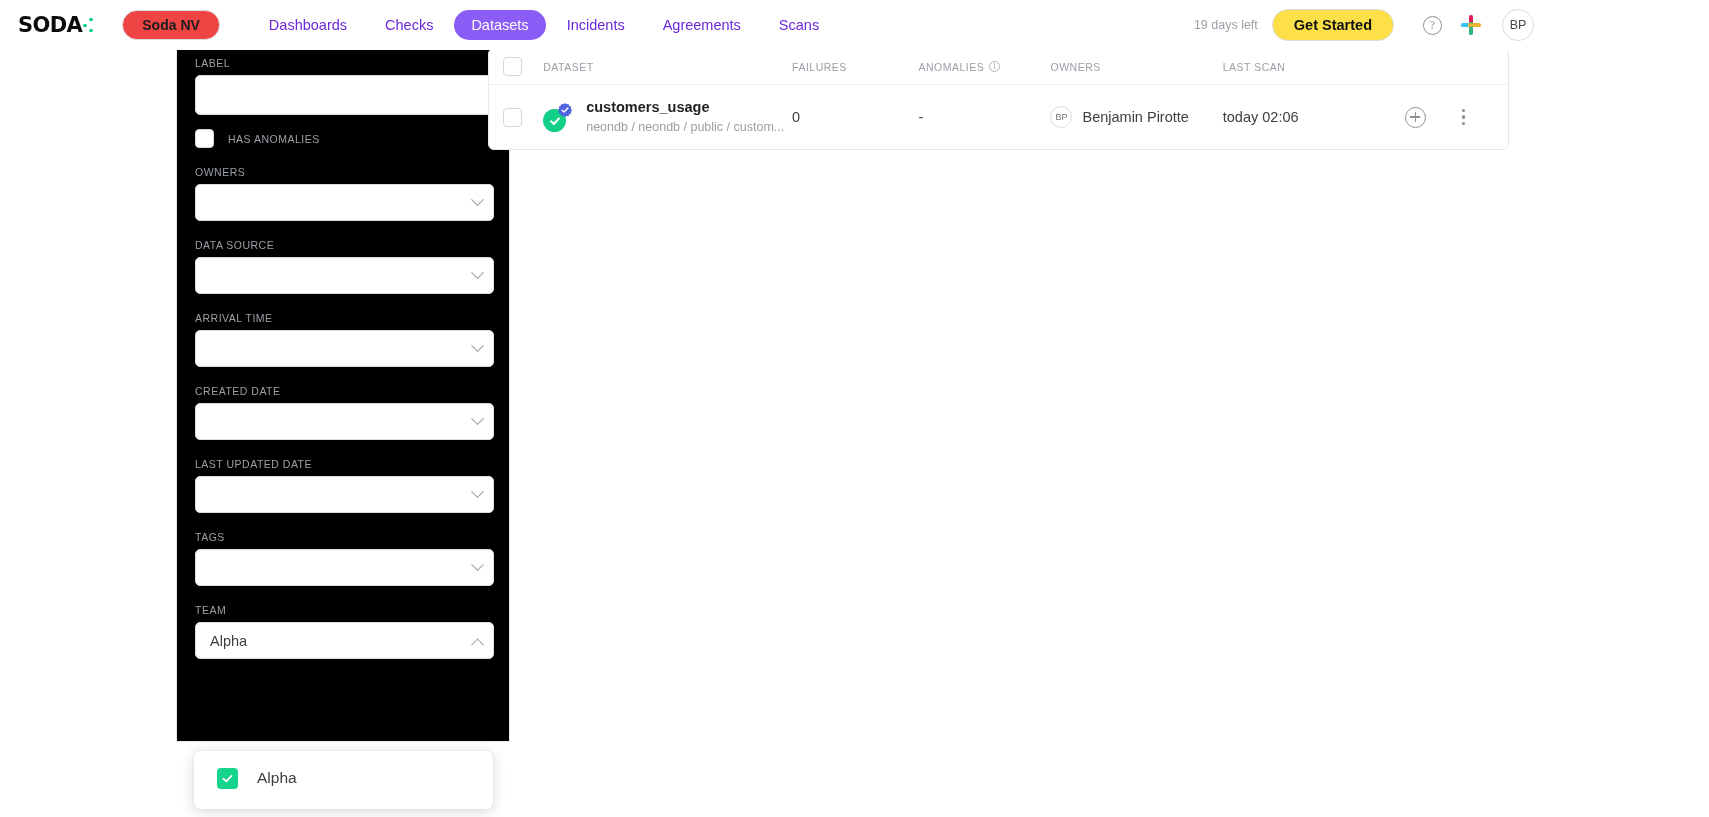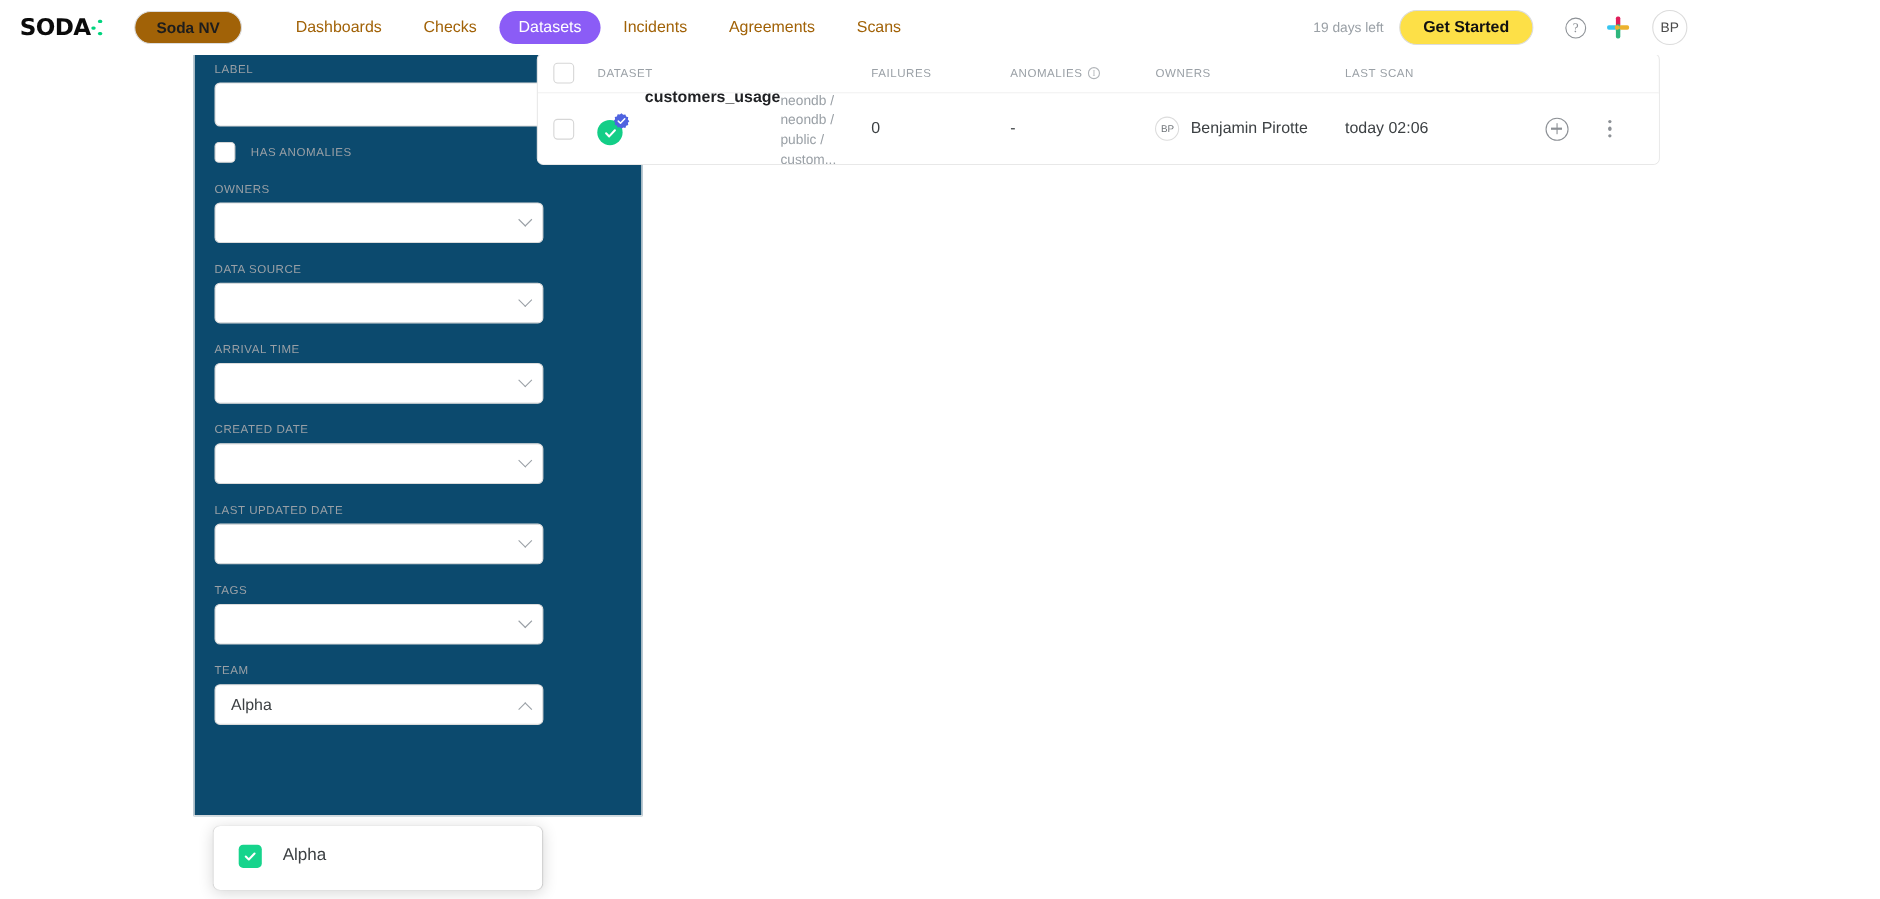--- a/index.html
+++ b/index.html
@@ -56,36 +56,36 @@
     height: 30px;
     padding: 0 19px;
     border: 1px solid #dcdcdc;
     border-radius: 16px;
     display: flex;
     align-items: center;
     font-size: 14px;
     font-weight: 700;
     color: #1d1d1d;
     cursor: pointer;
-    background: #a16207;
+    background: #ef4444;
   }
 
   .nav {
     display: flex;
     align-items: center;
     margin-left: 32px;
     gap: 4px;
   }
   .nav-item {
     height: 30px;
     padding: 0 17px;
     display: flex;
     align-items: center;
     font-size: 14.5px;
-    color: #a16207;
+    color: #6d28d9;
     border-radius: 16px;
     cursor: pointer;
     white-space: nowrap;
   }
   .nav-item.active {
     background: #8b5cf6;
     color: #ffffff;
     font-weight: 400;
   }
 
@@ -152,23 +152,23 @@
     color: #4a4a4a;
     background: #fff;
     cursor: pointer;
   }
 
   
   .sidebar {
     position: absolute;
     left: 176px;
     top: 50px;
-    width: 408px;
+    width: 334px;
     height: 692px;
-    background: #0c4a6e;
+    background: #000000;
     border-right: 1px solid #e8e8e8;
     border-left: 1px solid #e8e8e8;
     border-bottom: 1px solid #e8e8e8;
     padding: 0 18px;
     overflow: hidden;
   }
   .f-label {
     font-size: 10.5px;
     letter-spacing: 0.5px;
     color: #9aa0a6;
@@ -338,21 +338,21 @@
     width: 23px; height: 23px;
     border-radius: 50%;
     background: #13ce87;
     display: flex; align-items: center; justify-content: center;
   }
   .ds-verified {
     position: absolute;
     right: 0; top: 0;
     width: 16px; height: 16px;
   }
-  .ds-texts { display: flex; justify-content: center; }
+  .ds-texts { display: flex; flex-direction: column; justify-content: center; }
   .ds-name {
     font-size: 14.5px;
     font-weight: 700;
     color: #1f2023;
     line-height: 18px;
   }
   .ds-path {
     font-size: 12.5px;
     color: #9aa0a6;
     line-height: 18px;

